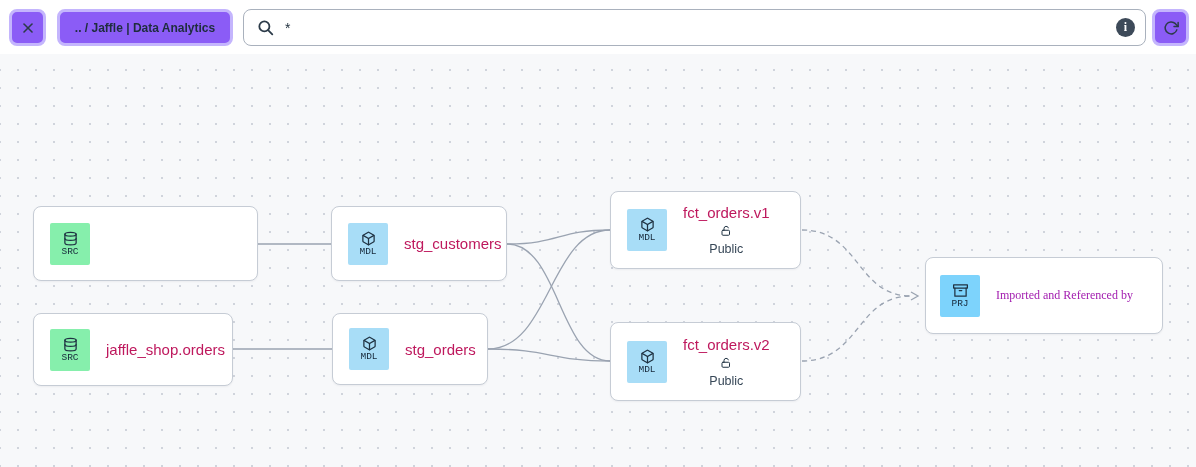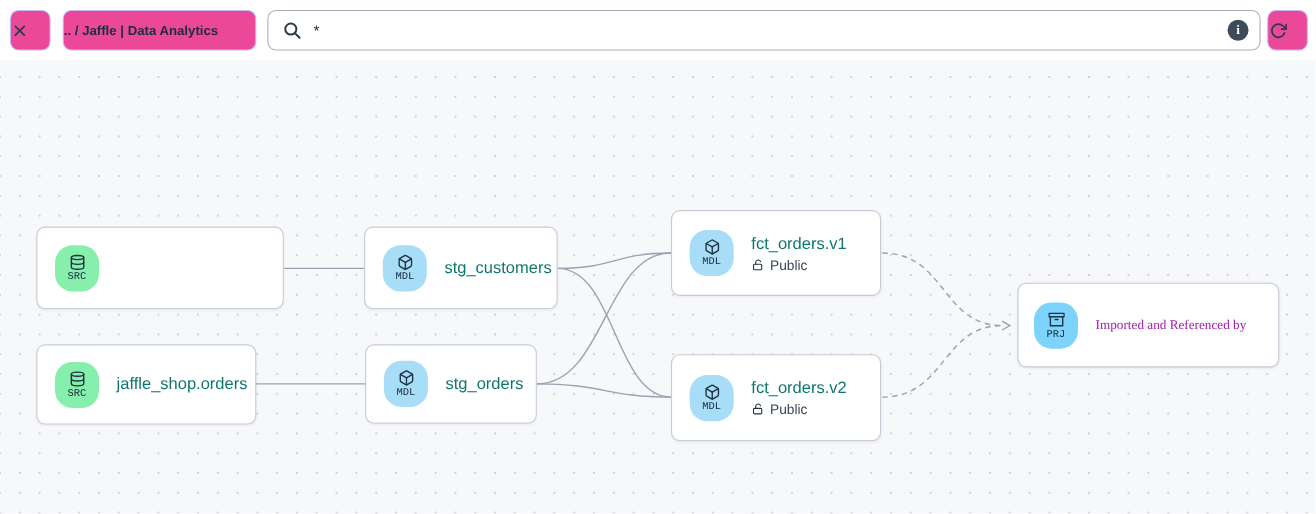--- a/index.html
+++ b/index.html
@@ -19,22 +19,22 @@
     background-size: 18px 18px;
     background-position: 9px 7px;
   }
   svg.edges { position: absolute; left: 0; top: 0; width: 1196px; height: 467px; z-index: 2; pointer-events: none; }
   .edge { fill: none; stroke: #9aa3b1; stroke-width: 1.3px; }
   .edge.dashed { stroke-dasharray: 5 4; }
   
   .topbar { position: absolute; left: 0; top: 0; width: 1196px; height: 54px; background: #ffffff; z-index: 5; }
   .tb-btn {
     position: absolute; top: 9px; height: 37px;
-    background: #ec4899; border: 1px solid #c4b5fd; border-radius: 8px;
-    display: flex; align-items: center; justify-content: flex-start;
+    background: #8b5cf6; border: 3px solid #c4b5fd; border-radius: 8px;
+    display: flex; align-items: center; justify-content: center;
     cursor: pointer; color: #2c3b49;
   }
   .btn-close { left: 9px; width: 37px; }
   .btn-crumb { left: 57px; width: 176px; font-size: 12px; font-weight: 700; color: #1e2d3d; }
   .searchbox {
     position: absolute; left: 243px; top: 9px; width: 903px; height: 37px;
     background: #ffffff; border: 1px solid #a9b1bd; border-radius: 8px;
     display: flex; align-items: center; padding: 0 10px 0 13px;
   }
   .searchbox input {
@@ -52,34 +52,34 @@
   .btn-refresh { left: 1152px; width: 37px; }
   
   .node {
     position: absolute; z-index: 3;
     background: #ffffff; border: 1px solid #c6ccd5; border-radius: 8px;
     box-shadow: 0 1px 2px rgba(16,24,40,.05);
     display: flex; align-items: center; gap: 16px;
     padding: 0 12px 0 16px; cursor: pointer;
   }
   .badge {
-    flex: 0 0 auto; width: 40px; height: 42px; border-radius: 16px;
+    flex: 0 0 auto; width: 40px; height: 42px; border-radius: 2px;
     display: flex; flex-direction: column; align-items: center; justify-content: center;
     gap: 1px; color: #16283a;
   }
   .badge-src { background: #86efac; }
   .badge-mdl { background: #a8ddf7; }
   .badge-prj { background: #7dd3fc; }
   .badge-label {
     font-family: "Liberation Mono", monospace; font-size: 9.5px; line-height: 10px; color: #16283a;
   }
-  .node-title { font-size: 15px; color: #0f766e; white-space: nowrap; }
+  .node-title { font-size: 15px; color: #be185d; white-space: nowrap; }
   .node-sub {
     display: flex; align-items: center; gap: 5px; margin-top: 4px;
-    font-size: 12.5px; color: #374757;
+    font-size: 12.5px; color: #374757; flex-direction: column;
   }
   .prj-sub { font-size: 12px; color: #a21caf; white-space: nowrap; font-family: Liberation Serif, serif; }
   .prj-title { font-size: 16px; color: #1b2b3b; margin-top: 2px; white-space: nowrap; }
   
   #n-src-customers { left: 33px;  top: 206px; width: 225px; height: 75px; }
   #n-src-orders    { left: 33px;  top: 313px; width: 200px; height: 73px; }
   #n-stg-customers { left: 331px; top: 206px; width: 176px; height: 75px; }
   #n-stg-orders    { left: 332px; top: 313px; width: 156px; height: 72px; }
   #n-fct-v1        { left: 610px; top: 191px; width: 191px; height: 78px; }
   #n-fct-v2        { left: 610px; top: 322px; width: 191px; height: 79px; }

